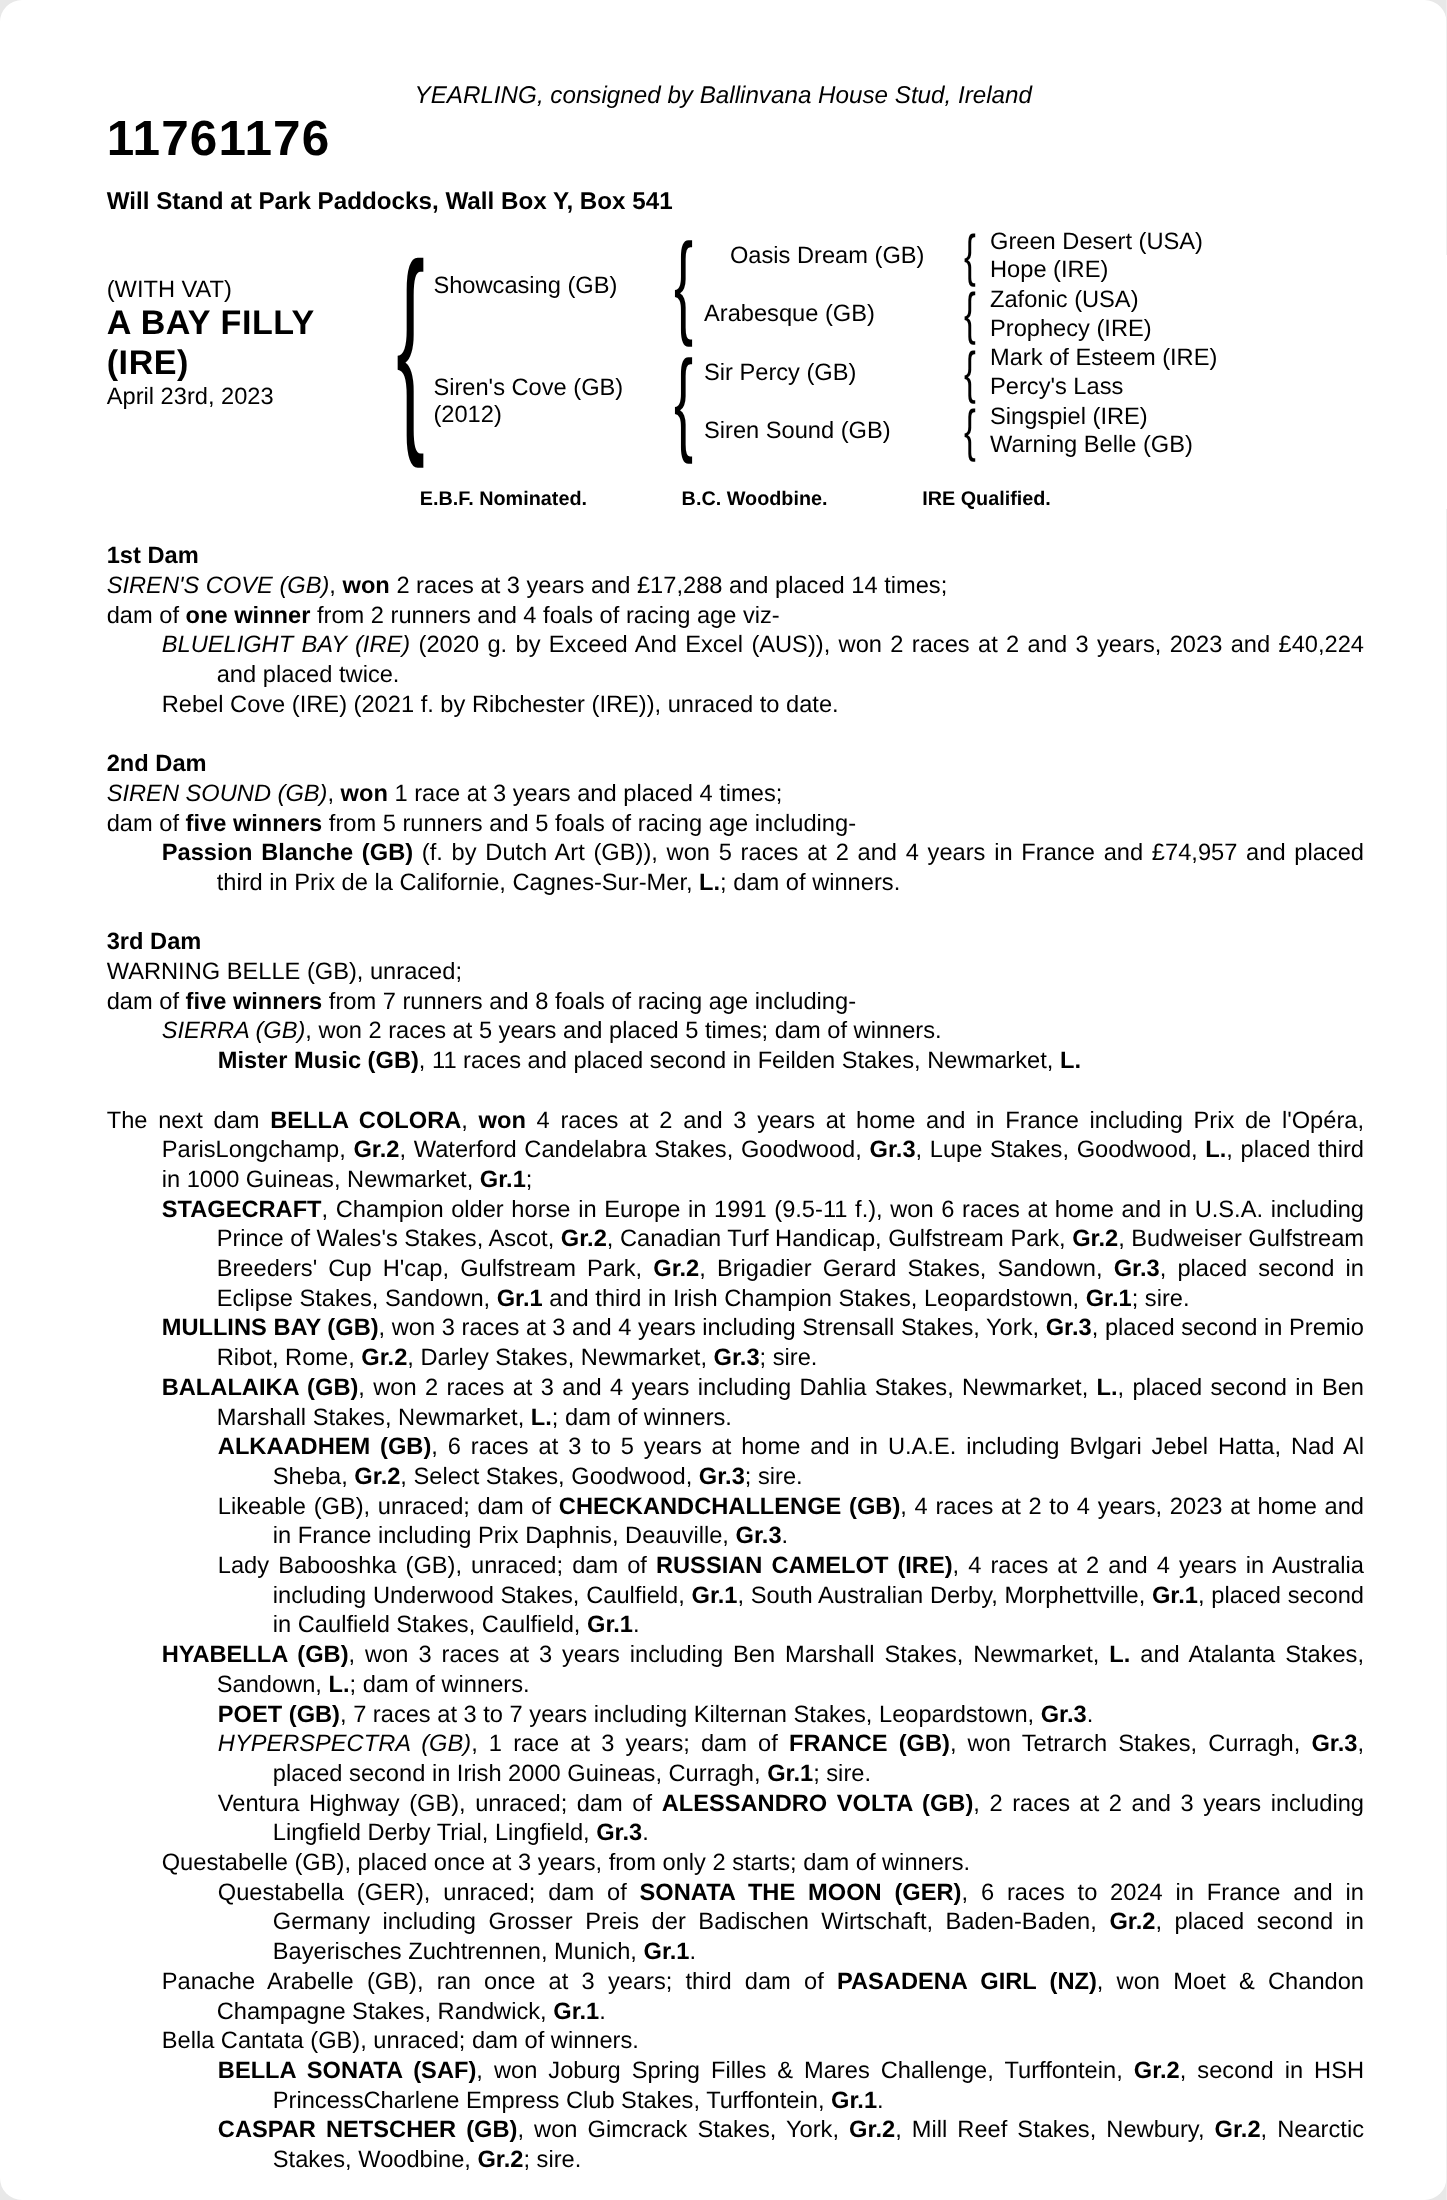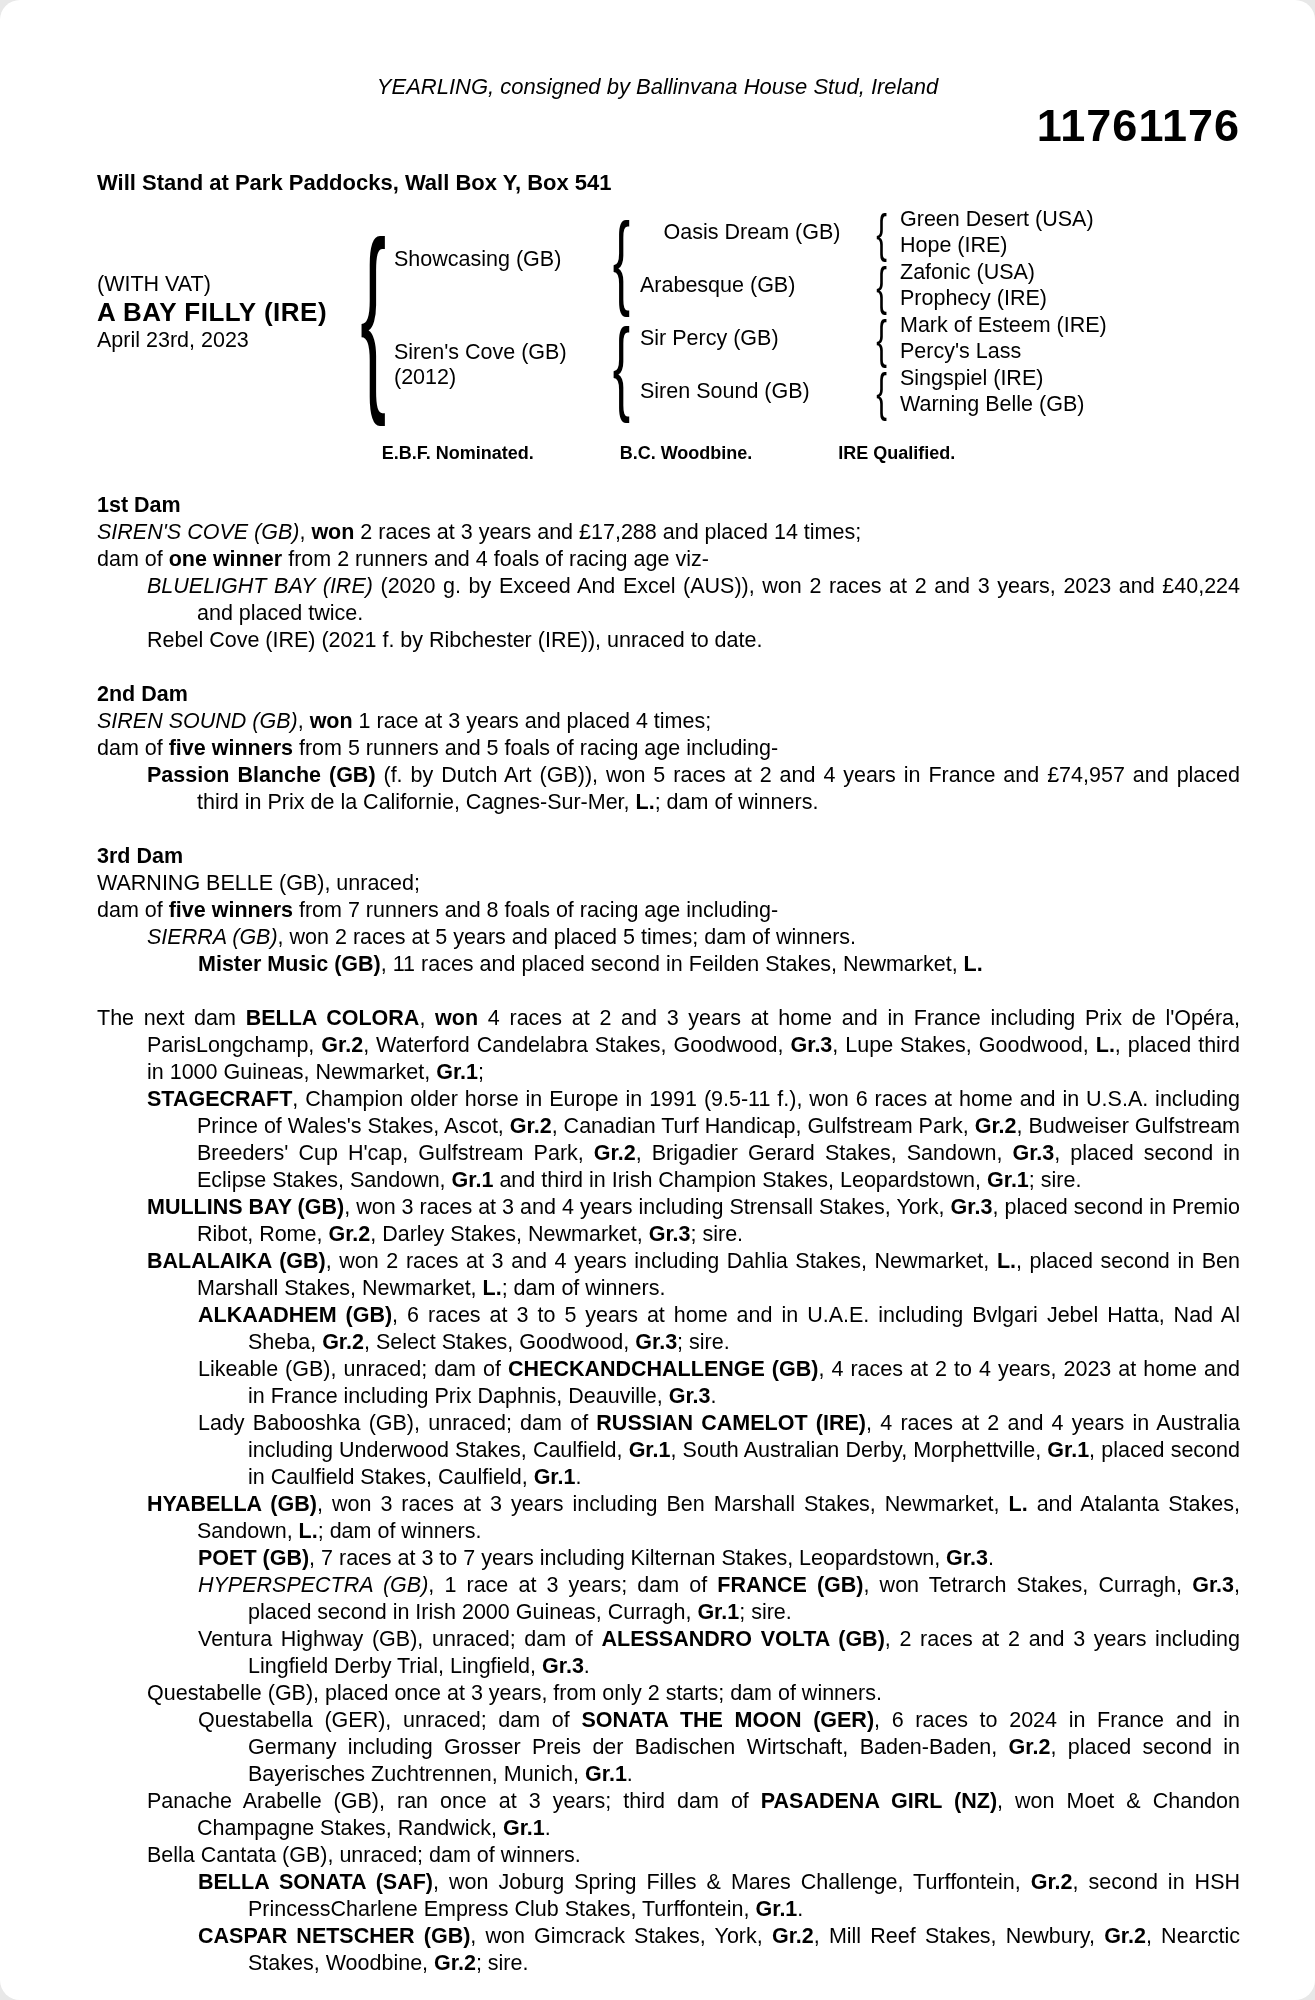--- a/index.html
+++ b/index.html
@@ -15,39 +15,39 @@
     border-radius:20px;
   }
   .consignor{
     padding-top:74px;
     text-align:center;
     font-style:italic;
     font-size:22px;
     line-height:26px;
   }
   .lotrow{
-    display:flex;justify-content:flex-end;align-items:flex-start;
+    display:flex;justify-content:flex-start;align-items:flex-start;
     margin:2px 75px 0 97px;
   }
   .lotnum{font-size:45px;font-weight:bold;line-height:48px;letter-spacing:1px;}
   .standline{
     margin:20px 75px 0 97px;
     font-weight:bold;font-size:22px;line-height:26px;
   }
   
   .pedigree{
     margin:10px 0 0 97px;
     display:grid;
     grid-template-columns:255px 42px 208px 38px 224px 36px 345px;
     grid-template-rows:repeat(8,26.5px);
     font-size:21.5px;
   }
   .pedigree .cell{display:flex;flex-direction:column;justify-content:center;}
   .ped-info{grid-column:1;grid-row:1/9;}
-  .ped-info .hname{font-weight:bold;font-size:26px;letter-spacing:.5px;}
+  .ped-info .hname{font-weight:bold;font-size:31px;letter-spacing:.5px;}
   .ped-sire{grid-column:3;grid-row:1/5;}
   .ped-dam{grid-column:3;grid-row:5/9;}
   .gp1{grid-column:5;grid-row:1/3;text-align:center;}
   .gp2{grid-column:5;grid-row:3/5;}
   .gp3{grid-column:5;grid-row:5/7;}
   .gp4{grid-column:5;grid-row:7/9;}
   .gg1{grid-column:7;grid-row:1;}
   .gg2{grid-column:7;grid-row:2;}
   .gg3{grid-column:7;grid-row:3;}
   .gg4{grid-column:7;grid-row:4;}

